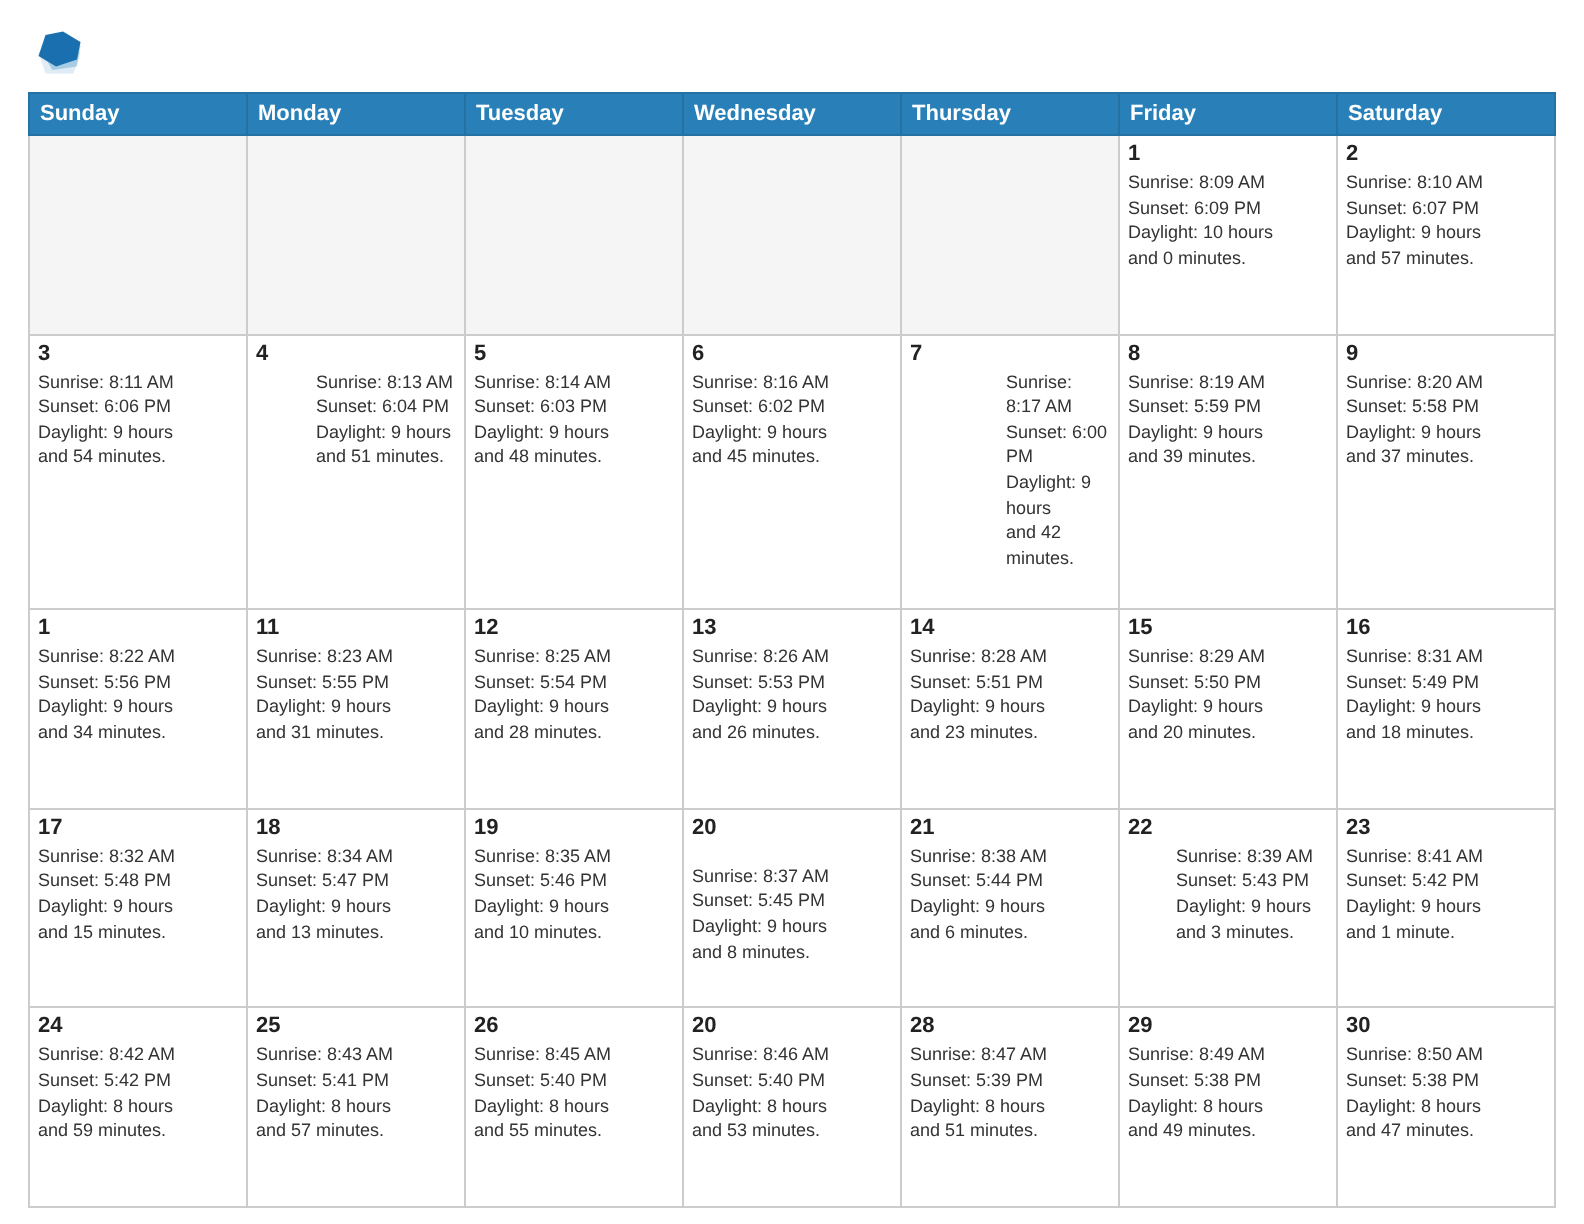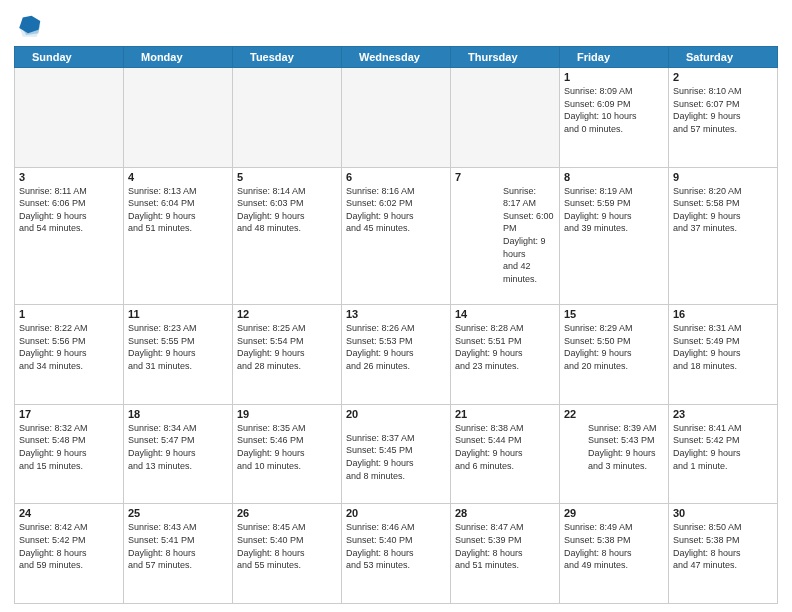--- a/index.html
+++ b/index.html
@@ -59,21 +59,21 @@
       border: 1px solid #ccc;
       border-collapse: collapse;
       width: 100%;
       table-layout: fixed;
     }
     .calendar th {
       background: #2980b9;
       color: #fff;
       font-size: 11px;
       font-weight: bold;
-      padding: 4px 17px;
+      padding: 4px 5px;
       border: 1px solid #2471a3;
       text-align: left;
     }
     .calendar td {
       border: 1px solid #ccc;
       vertical-align: top;
       padding: 3px 4px;
       font-size: 9.5px;
       color: #333;
       background: #fff;
@@ -154,21 +154,21 @@
         <tr>
           <td>
             <div class="day-num">3</div>
             <div class="day-info" style="white-space: pre-line;">Sunrise: 8:11 AM
 Sunset: 6:06 PM
 Daylight: 9 hours
 and 54 minutes.</div>
           </td>
           <td>
             <div class="day-num">4</div>
-            <div class="day-info" style="white-space: pre-line;">Sunrise: 8:13 AM
+            <div class="day-info" style="white-space: pre-line; margin-left: 30px;">Sunrise: 8:13 AM
 Sunset: 6:04 PM
 Daylight: 9 hours
 and 51 minutes.</div>
           </td>
           <td>
             <div class="day-num">5</div>
             <div class="day-info" style="white-space: pre-line;">Sunrise: 8:14 AM
 Sunset: 6:03 PM
 Daylight: 9 hours
 and 48 minutes.</div>

